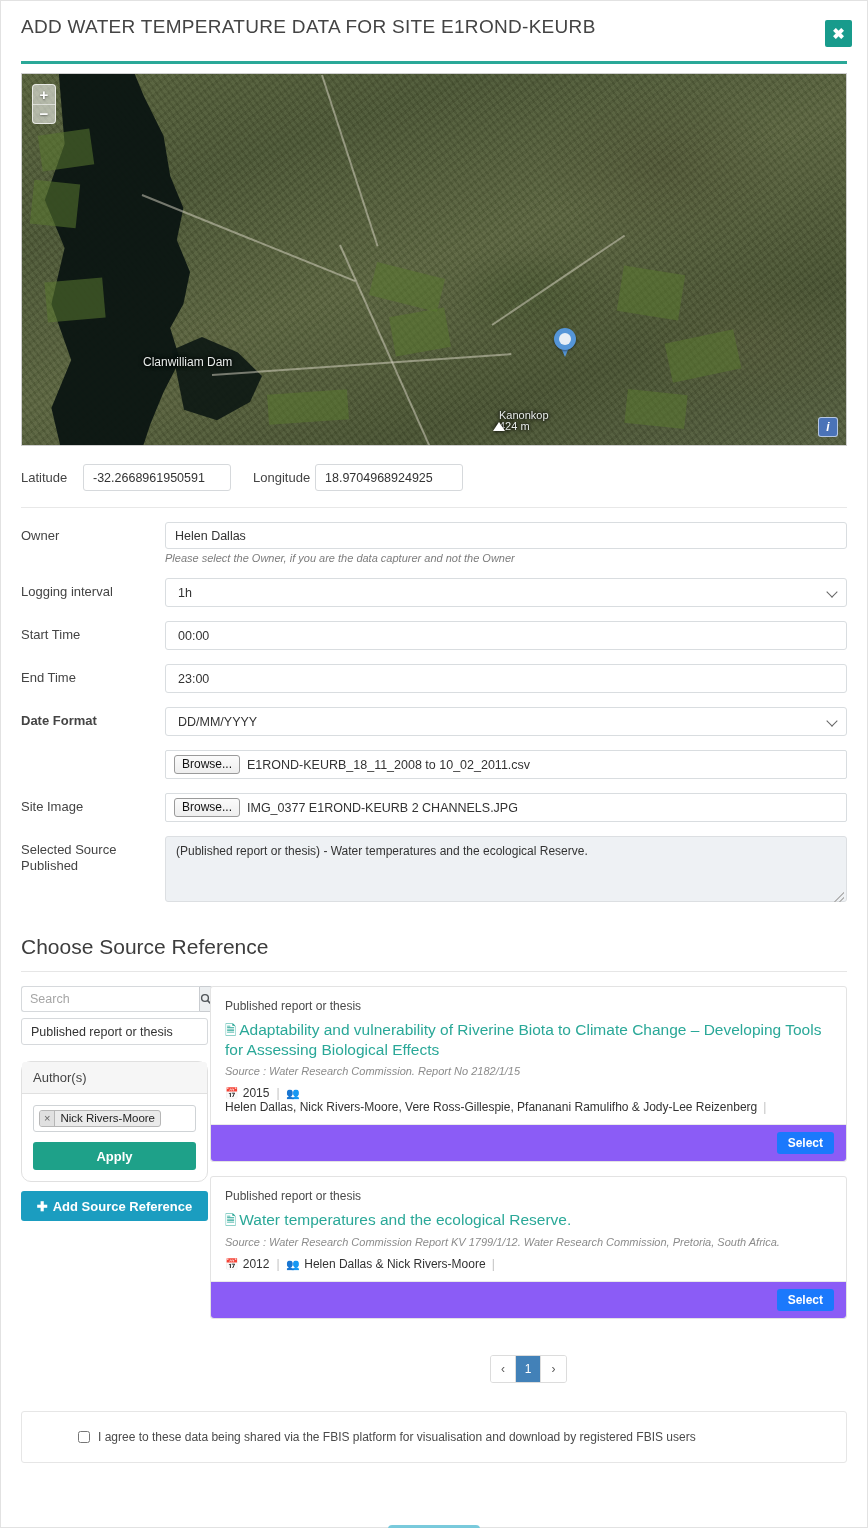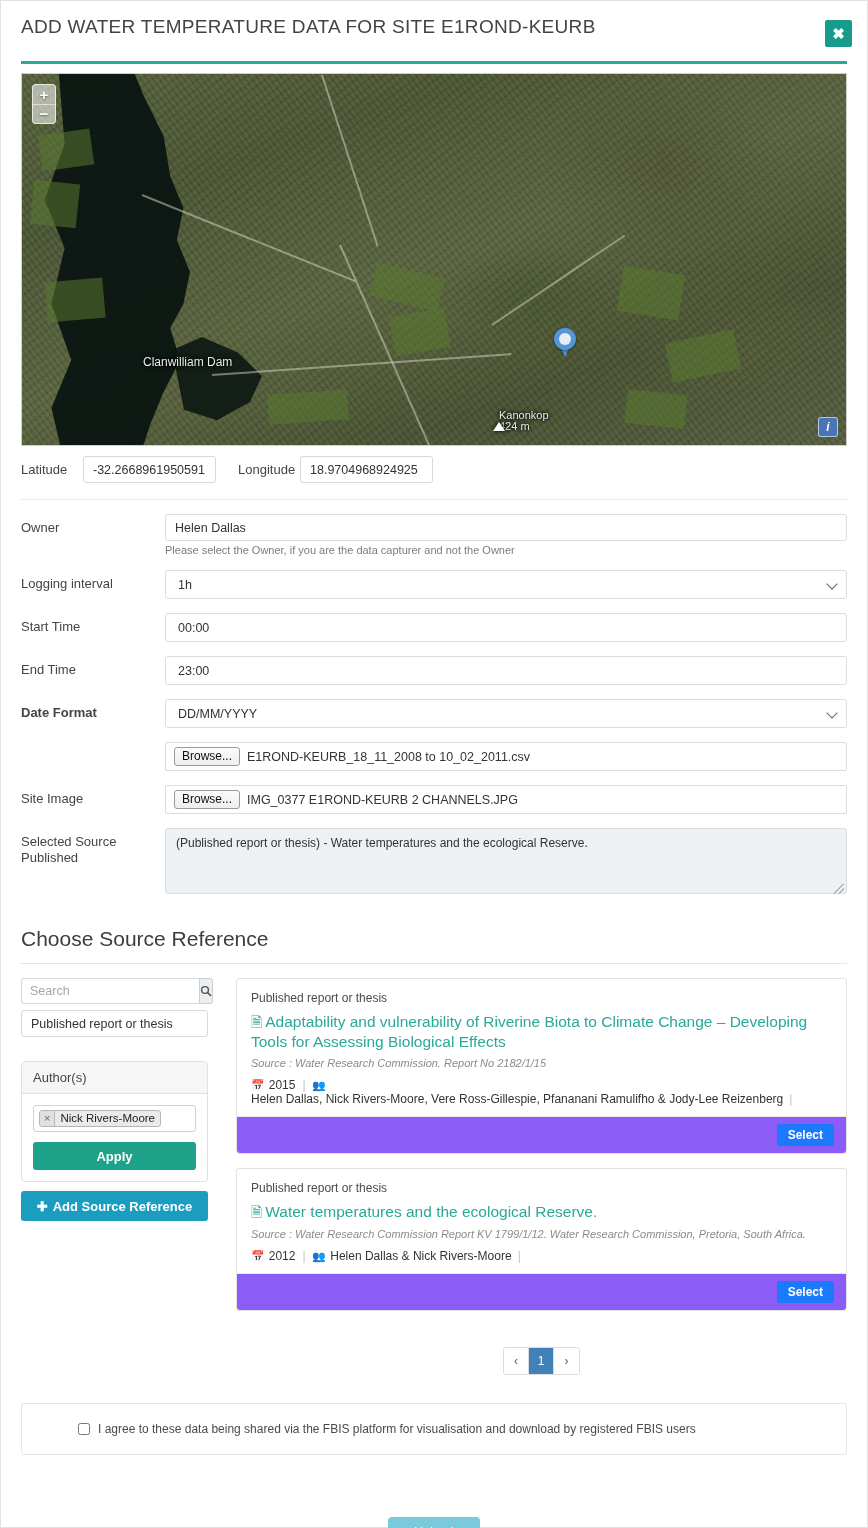--- a/index.html
+++ b/index.html
@@ -106,43 +106,43 @@
   .zoom-btn.minus { border-top:1px solid rgba(255,255,255,.55); }
   .map-info-btn {
     position:absolute; right:8px; bottom:8px; width:20px; height:20px;
     background:#4a73b8; border:1px solid rgba(255,255,255,.6); border-radius:3px;
     color:#fff; font-size:12px; font-weight:bold; line-height:19px; text-align:center;
     font-style:italic; cursor:pointer; padding:0;
   }
 
   
   .form-area { padding:0 20px; }
-  .row-latlng { display:flex; align-items:center; margin-top:10px; }
+  .row-latlng { display:flex; align-items:center; margin-top:18px; }
   .lbl { font-size:13px; color:#444; }
   .lbl-lat { width:62px; }
   .lbl-lng { width:62px; margin-left:22px; }
   .inp {
     border:1px solid #d6d9dc; border-radius:3px; background:#fff;
     height:27px; padding:3px 9px; font-size:12.5px; color:#333;
     font-family:"Liberation Sans", sans-serif; outline:none;
   }
-  .inp-coord { width:133px; }
+  .inp-coord { width:148px; }
 
   .hr-soft { border-top:1px solid #e8e8e8; margin:16px 0 0 0; }
 
   .frow { display:flex; align-items:flex-start; margin-top:14px; }
   .frow .fl { width:144px; flex:0 0 144px; font-size:13px; color:#444; padding-top:6px; line-height:16px; }
   .frow .fl.bold { font-weight:bold; }
   .frow .fc { flex:1; }
   .wide-inp {
     width:100%; height:27px; border:1px solid #d9dde0; border-radius:3px;
     background:#fff; padding:3px 9px; font-size:12.5px; color:#333;
     font-family:"Liberation Sans", sans-serif; outline:none;
   }
-  .help-txt { font-size:11px; color:#7c7c7c; margin-top:3px; }
+  .help-txt { font-size:11px; color:#7c7c7c; margin-top:3px;font-style:italic; }
   .tall-inp { height:29px; padding:10px 12px; }
   .sel-wrap { position:relative; }
   .sel-wrap .chev {
     position:absolute; right:11px; top:10px; width:8px; height:8px;
     border-right:1.6px solid #666; border-bottom:1.6px solid #666;
     transform:rotate(45deg); pointer-events:none;
   }
   .file-box {
     width:100%; height:29px; border:1px solid #d9dde0; border-radius:2px;
     background:#fff; display:flex; align-items:center; padding:0 8px;
@@ -164,21 +164,21 @@
     position:absolute; right:3px; bottom:3px; width:10px; height:10px;
     background:
       linear-gradient(135deg, transparent 45%, #b6b6b6 45%, #b6b6b6 55%, transparent 55%),
       linear-gradient(135deg, transparent 70%, #b6b6b6 70%, #b6b6b6 80%, transparent 80%);
     pointer-events:none;
   }
 
   
   .csr-title { font-size:21px; color:#3d3d3d; font-weight:400; margin:30px 0 0 0; }
   .csr-rule { border-top:1px solid #e6e6e6; margin-top:12px; }
-  .csr-body { display:flex; gap:28px; margin-top:14px; }
+  .csr-body { display:flex; gap:2px; margin-top:14px; }
   .csr-left { width:187px; flex:0 0 187px; }
   .csr-right { flex:1; }
 
   .search-row { display:flex; }
   .search-inp {
     flex:1; height:26px; border:1px solid #d6d9dc; border-right:none;
     border-radius:3px 0 0 3px; padding:3px 8px; font-size:12.5px; outline:none;
     font-family:"Liberation Sans", sans-serif; color:#333; background:#fff;
   }
   .search-inp::placeholder { color:#a6a6a6; }
@@ -186,21 +186,21 @@
     width:27px; height:26px; border:1px solid #c9ccd0; background:#eceff1;
     border-radius:0 3px 3px 0; cursor:pointer; color:#4f5458; font-size:12px;
     display:flex; align-items:center; justify-content:center; padding:0;
   }
   .type-sel-wrap { position:relative; margin-top:6px; }
   .type-sel {
     width:100%; height:27px; border:1px solid #d6d9dc; border-radius:3px;
     background:#fff; padding:3px 9px; font-size:12.5px; color:#333;
     font-family:"Liberation Sans", sans-serif; outline:none;
   }
-  .panel { border:1px solid #e0e0e0; border-radius:4px; margin-top:24px; background:#fff; }
+  .panel { border:1px solid #e0e0e0; border-radius:10px; margin-top:16px; background:#fff; }
   .panel-head {
     background:#f6f6f6; border-bottom:1px solid #e0e0e0; padding:8px 11px;
     font-size:13px; color:#444; border-radius:3px 3px 0 0;
   }
   .panel-body { padding:11px; }
   .tag-box {
     border:1px solid #cfd3d6; border-radius:3px; background:#fff;
     padding:4px 5px; min-height:27px;
   }
   .tag {

